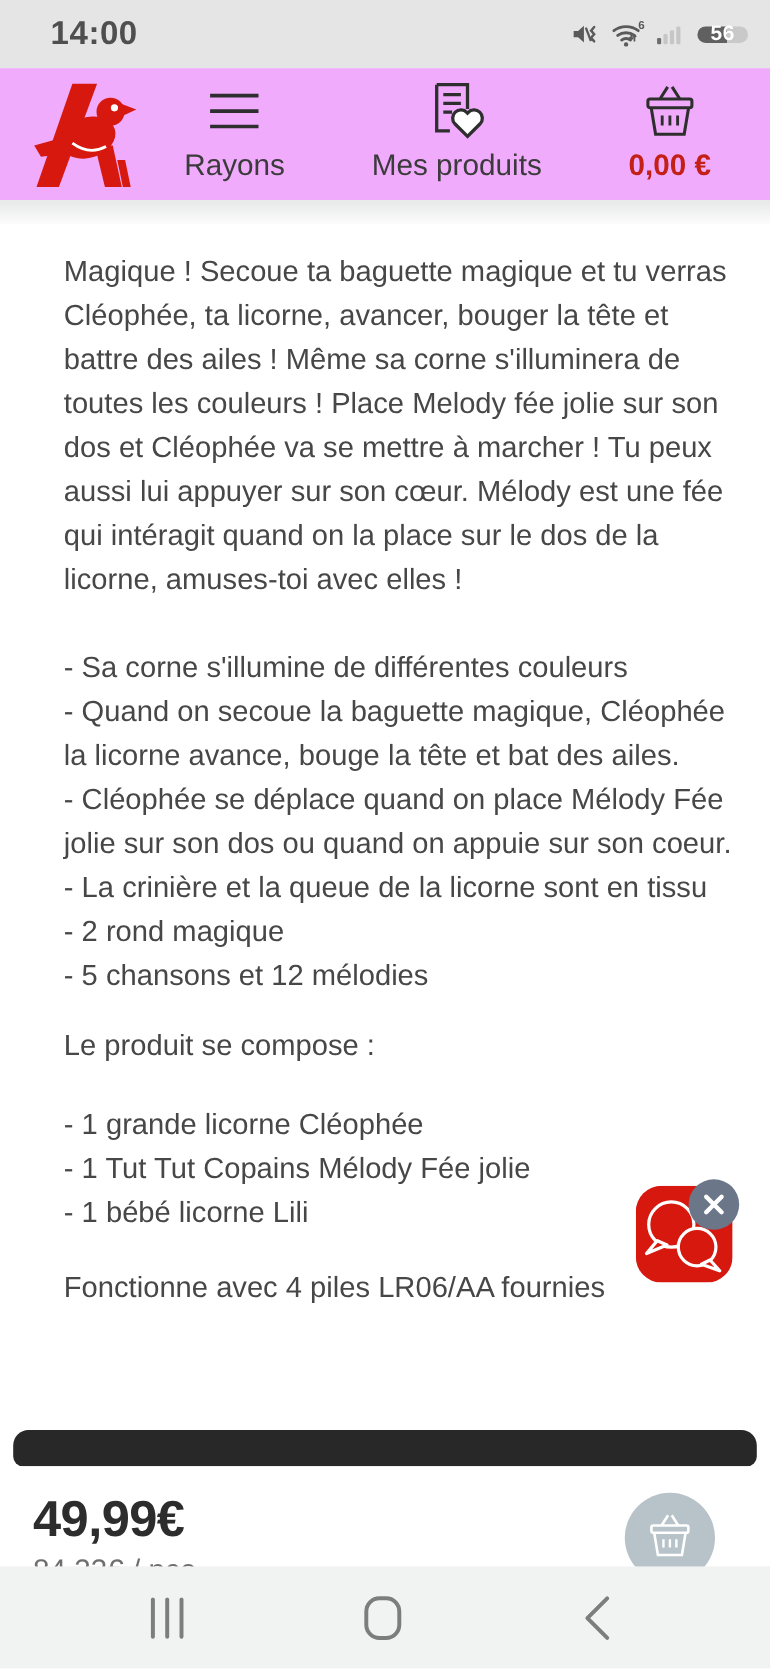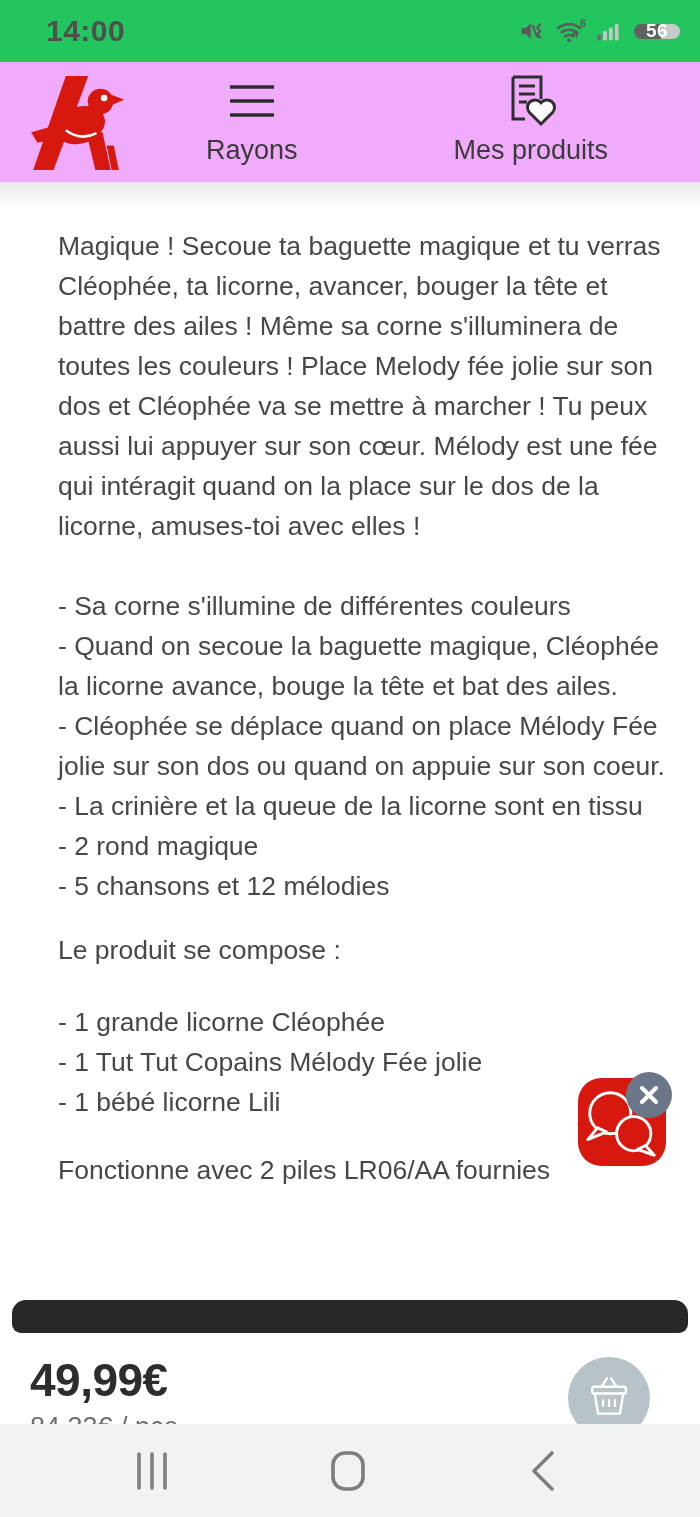--- a/index.html
+++ b/index.html
@@ -4,21 +4,21 @@
 <style>
   * { margin:0; padding:0; box-sizing:border-box; }
   html,body { background:#ffffff; }
   .phone {
     position:relative; width:700px; height:1517px; overflow:hidden;
     background:#ffffff; font-family:"Liberation Sans","DejaVu Sans",sans-serif;
   }
 
   
   .statusbar {
-    height:62px; background:#22c55e; display:flex; align-items:center;
+    height:62px; background:#e5e5e5; display:flex; align-items:center;
     justify-content:space-between; padding:0 20px 0 46px;
   }
   .sb-time { font-size:30px; font-weight:700; color:#4f4f4f; letter-spacing:0.5px; }
   .sb-icons { display:flex; align-items:center; gap:9px; }
   .sb-icons svg { display:block; }
   .battery {
     width:46px; height:15px; border-radius:14px; margin-left:3px;
     background:linear-gradient(90deg,#606060 0,#606060 58%,#c8c9c8 58%);
     color:#fff; font-size:19px; font-weight:700;
     display:flex; align-items:center; justify-content:center; letter-spacing:0.5px;
@@ -151,20 +151,33 @@
             <path d="M10 2 h28 v22" stroke="#2e2e2e" stroke-width="3" fill="none"></path>
             <path d="M10 2 v42 h12" stroke="#2e2e2e" stroke-width="3" fill="none"></path>
             <line x1="16" y1="11" x2="32" y2="11" stroke="#2e2e2e" stroke-width="3"></line>
             <line x1="16" y1="19" x2="32" y2="19" stroke="#2e2e2e" stroke-width="3"></line>
             <line x1="16" y1="27" x2="24" y2="27" stroke="#2e2e2e" stroke-width="3"></line>
             <path d="M38 49 L26.5 37.5 a7.5 7.5 0 0 1 11-10.2 l0.5 0.5 0.5-0.5 a7.5 7.5 0 0 1 11 10.2 Z" stroke="#2e2e2e" stroke-width="3" fill="#ffffff"></path>
           </svg>
         </span>
         <span class="nav-label">Mes produits</span>
       </div>
+      <div class="nav-item cart">
+        <span class="nav-icon">
+          <svg width="54" height="50" viewBox="0 0 54 50">
+            <path d="M18 14 L25 3 M36 14 L29 3" stroke="#2e2e2e" stroke-width="2.8" fill="none"></path>
+            <rect x="7" y="14" width="40" height="8" rx="2" stroke="#2e2e2e" stroke-width="2.8" fill="none"></rect>
+            <path d="M10 22 L14 46 h26 l4 -24" stroke="#2e2e2e" stroke-width="2.8" fill="none"></path>
+            <line x1="20" y1="29" x2="20" y2="38" stroke="#2e2e2e" stroke-width="2.6"></line>
+            <line x1="27" y1="29" x2="27" y2="38" stroke="#2e2e2e" stroke-width="2.6"></line>
+            <line x1="34" y1="29" x2="34" y2="38" stroke="#2e2e2e" stroke-width="2.6"></line>
+          </svg>
+        </span>
+        <span class="nav-label">0,00 €</span>
+      </div>
     </div>
   </div>
   <div class="scroll-shadow"></div>
 
   <div class="content">
     <p>Magique ! Secoue ta baguette magique et tu verras Cléophée, ta licorne, avancer, bouger la tête et battre des ailes ! Même sa corne s'illuminera de toutes les couleurs ! Place Melody fée jolie sur son dos et Cléophée va se mettre à marcher ! Tu peux aussi lui appuyer sur son cœur. Mélody est une fée qui intéragit quand on la place sur le dos de la licorne, amuses-toi avec elles !</p>
 
 
     <div class="features">
       <p>- Sa corne s'illumine de différentes couleurs</p>
@@ -176,21 +189,21 @@
     </div>
 
     <p class="compose-title">Le produit se compose :</p>
 
     <div class="compose">
       <p>- 1 grande licorne Cléophée</p>
       <p>- 1 Tut Tut Copains Mélody Fée jolie</p>
       <p>- 1 bébé licorne Lili</p>
     </div>
 
-    <p class="battery-note">Fonctionne avec 2 piles LR06/AA fournies</p>
+    <p class="battery-note">Fonctionne avec 4 piles LR06/AA fournies</p>
   </div>
 
   <div class="chat-fab">
     <span class="chat-sq">
       <svg viewBox="0 0 90 90" width="88" height="88">
         <rect x="0" y="0" width="90" height="90" rx="24" fill="#d7180f"></rect>
         <circle cx="33" cy="36" r="21" fill="#d7180f" stroke="#fff" stroke-width="3"></circle>
         <path d="M20 51 L10 63 L29 55 Z" fill="#d7180f" stroke="#fff" stroke-width="3" stroke-linejoin="round"></path>
         <circle cx="57" cy="57" r="17.5" fill="#d7180f" stroke="#fff" stroke-width="3"></circle>
         <path d="M69 69 L78 79 L61 73 Z" fill="#d7180f" stroke="#fff" stroke-width="3" stroke-linejoin="round"></path>

